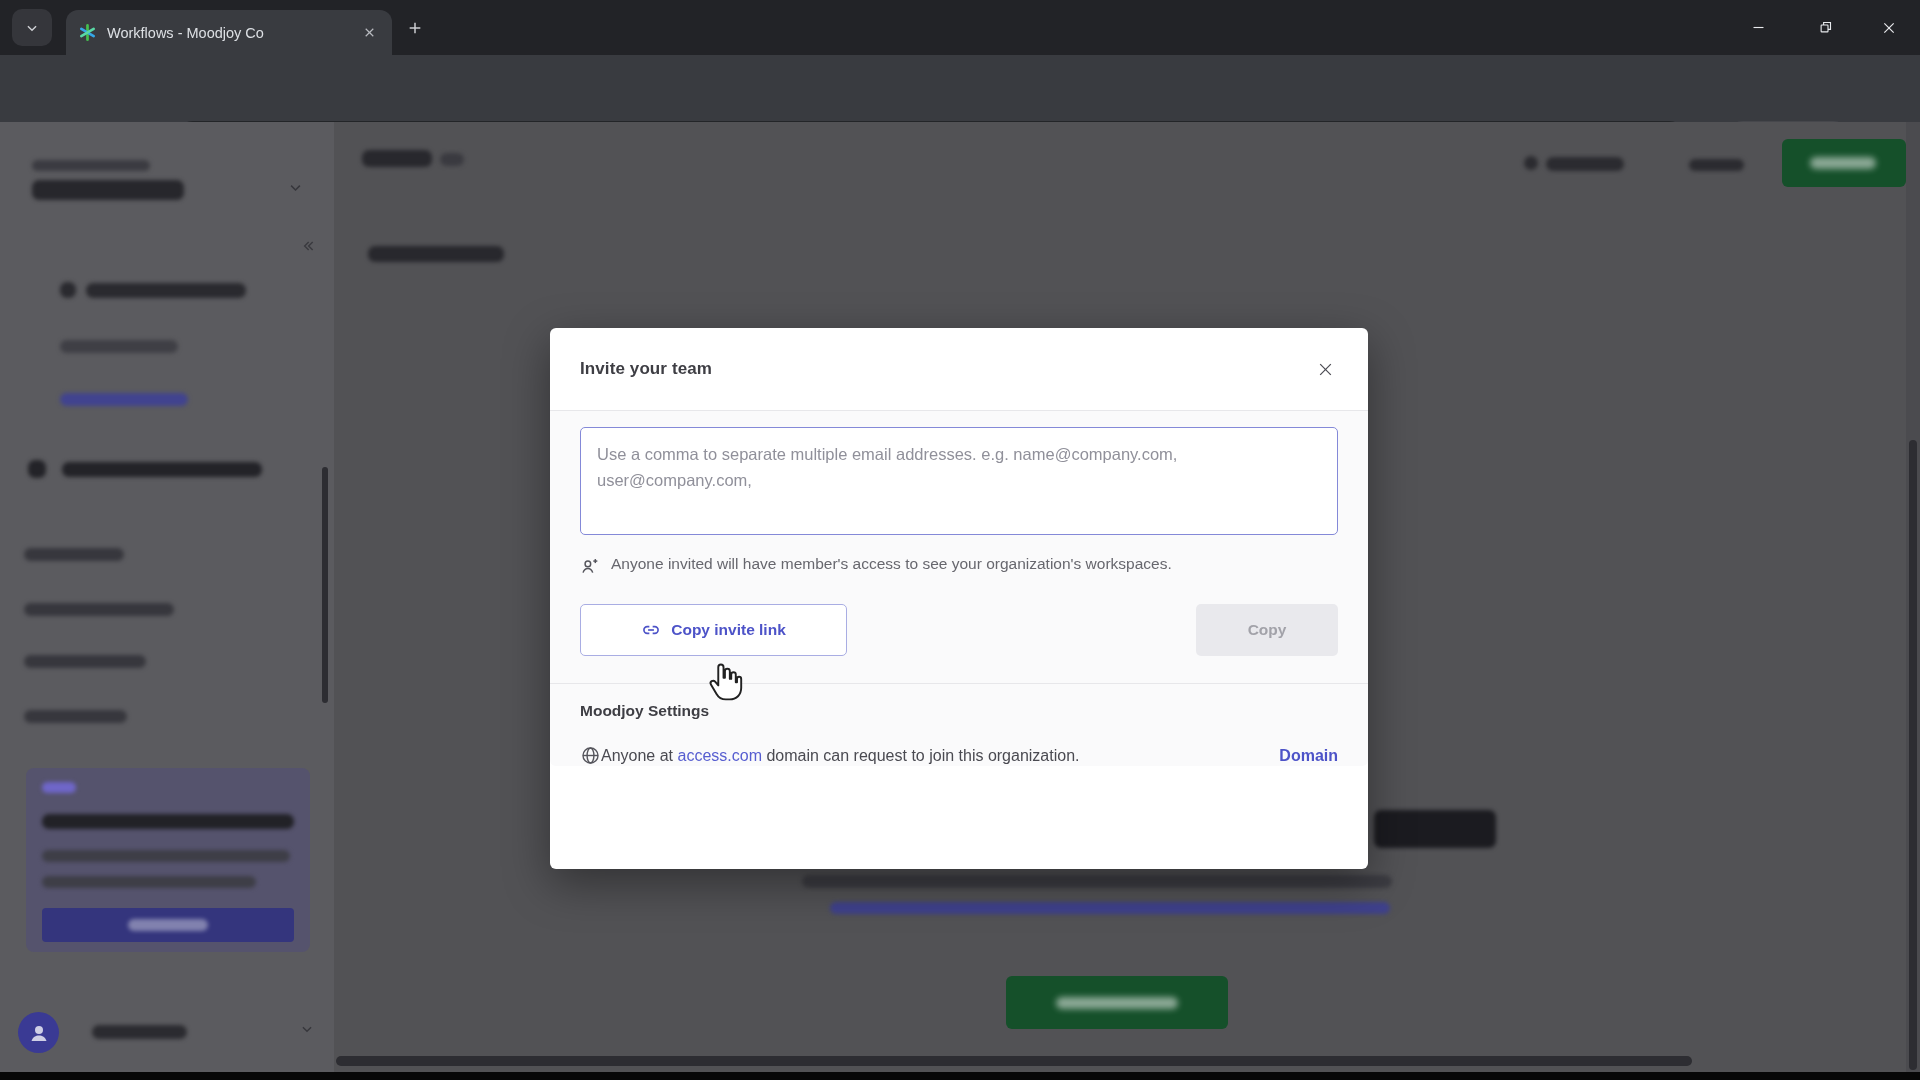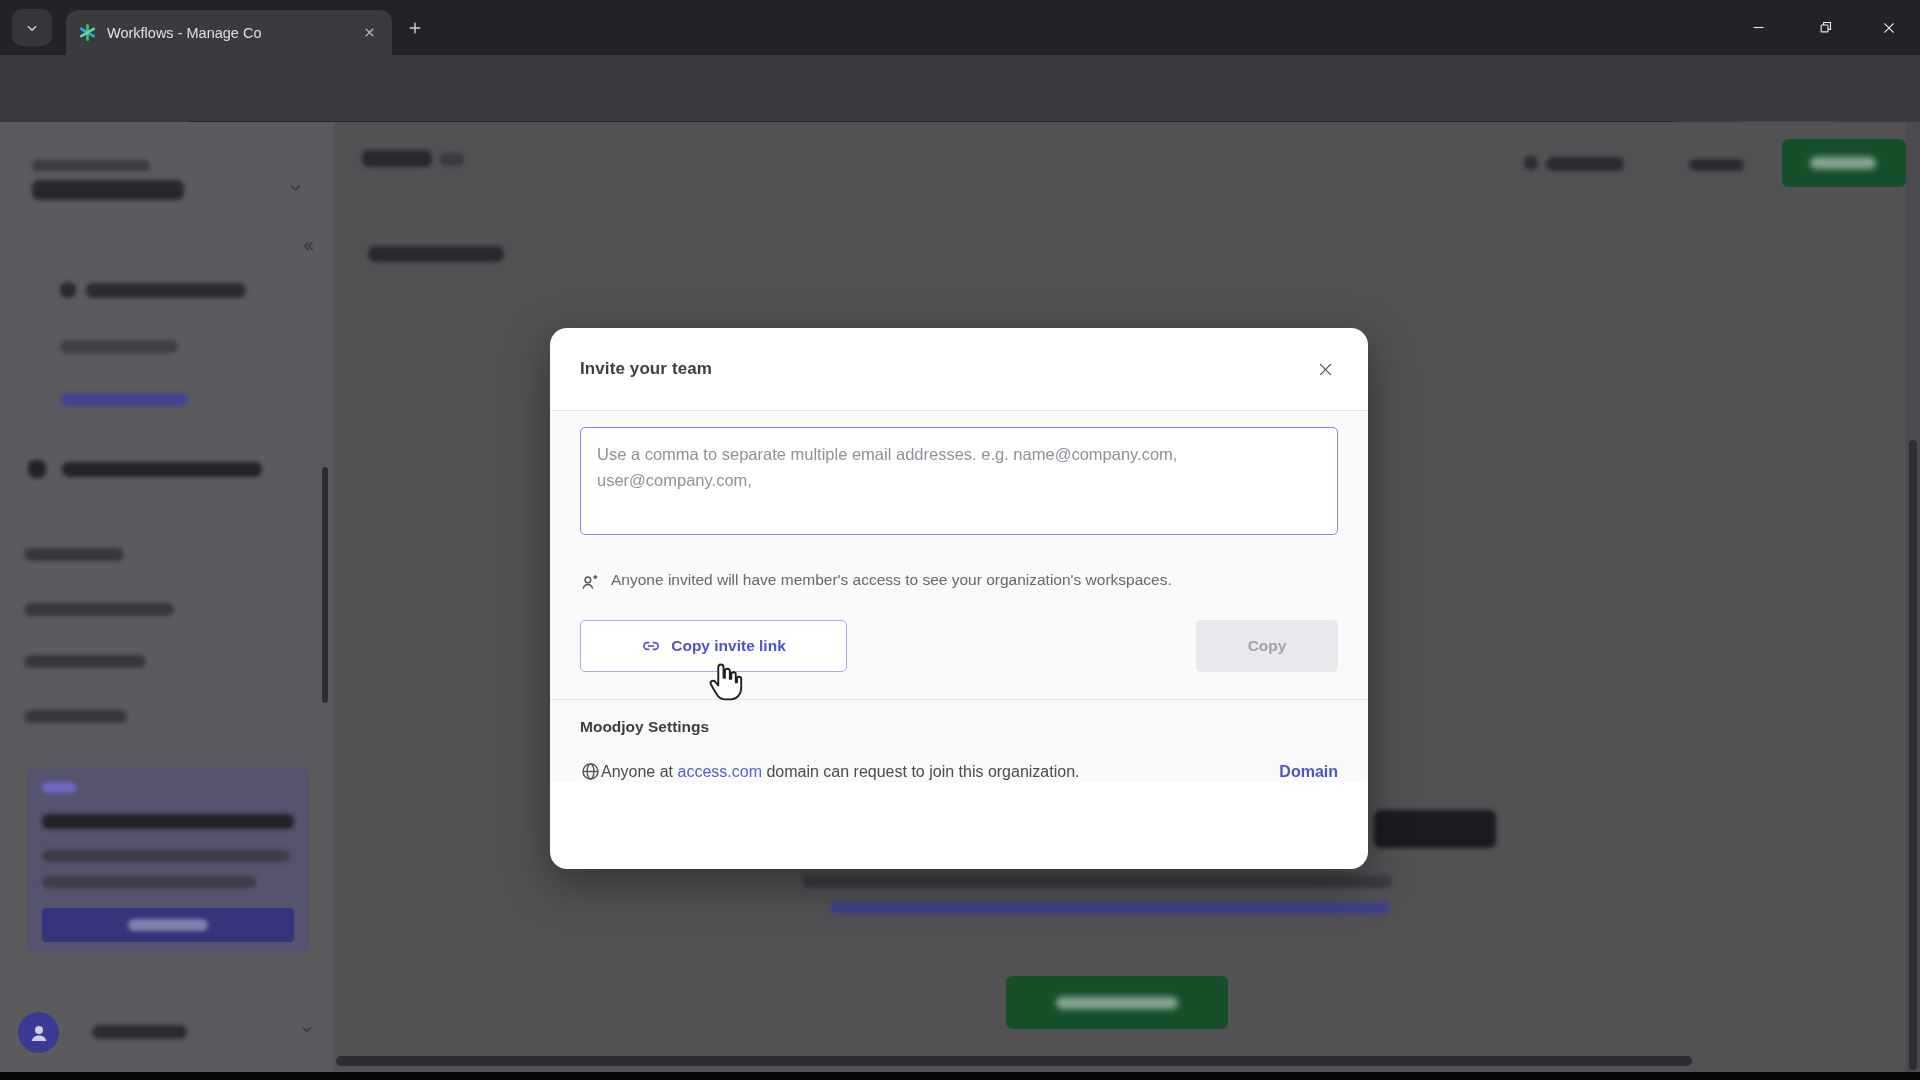--- a/index.html
+++ b/index.html
@@ -47,35 +47,35 @@
   .promo{position:absolute;left:26px;top:646px;width:284px;height:184px;border-radius:8px;
     background:#55536d;}
   .promobtn{position:absolute;left:16px;top:140px;width:252px;height:34px;border-radius:4px;
     background:#34357d;}
   .avatar{position:absolute;left:18px;top:890px;width:41px;height:41px;border-radius:50%;
     background:#3a3a94;display:flex;align-items:center;justify-content:center;}
   .sb-chev{position:absolute;color:#333338;font-size:15px;}
   .blackstrip{position:absolute;left:0;top:1072px;width:1920px;height:8px;background:#070707;}
   
   .modal{position:absolute;left:550px;top:328px;width:818px;height:541px;background:#fff;
-    border-radius:17px;box-shadow:0 14px 46px rgba(0,0,0,.4);box-sizing:border-box;}
+    border-radius:6px;box-shadow:0 14px 46px rgba(0,0,0,.4);box-sizing:border-box;}
   .modal-header{height:82px;display:flex;align-items:center;justify-content:space-between;
     padding:0 30px;}
   .modal-title{font-size:17px;font-weight:700;color:#3e3e44;letter-spacing:.1px;}
   .modal-close{width:26px;height:26px;display:flex;align-items:center;justify-content:center;
     color:#4b4b52;cursor:pointer;}
   .mdivider{height:1px;background:#e7e7ea;}
   .modal-body{background:#fafafb;padding:0 30px;}
   .email-label{padding-top:32px;font-size:15px;font-weight:700;color:#47474d;}
   .email-input{margin-top:16px;width:100%;height:108px;box-sizing:border-box;resize:none;
     border:1.5px solid #8489d8;border-radius:5px;background:#fff;padding:13px 16px;
     font-family:"Liberation Sans","DejaVu Sans",sans-serif;font-size:16.5px;color:#3e3e44;
     line-height:26px;outline:none;}
   .email-input::placeholder{color:#90909a;}
-  .helper-row{margin-top:32px;display:flex;align-items:flex-start;gap:10px;color:#67676e;
+  .helper-row{margin-top:16px;display:flex;align-items:flex-start;gap:10px;color:#67676e;
     font-size:15.5px;}
   .btn-row{margin-top:27px;display:flex;justify-content:space-between;align-items:center;}
   .copy-btn{width:267px;height:52px;background:#fff;border:1px solid #a9ade3;border-radius:5px;
     display:flex;align-items:center;justify-content:center;gap:10px;color:#4d53c8;
     font-size:15.5px;font-weight:700;cursor:pointer;}
   .send-btn{width:142px;height:52px;background:#e9e9ed;border:none;border-radius:5px;
     color:#a2a2a9;font-size:15.5px;font-weight:700;}
   .domain-sec{background:#fafafb;padding:0 30px;border-radius:0 0 6px 6px;}
   .domain-title{padding-top:18px;font-size:15.5px;font-weight:700;color:#3e3e44;}
   .domain-row{margin-top:25px;display:flex;align-items:center;font-size:16px;
@@ -96,21 +96,21 @@
       <svg width="14" height="14" viewBox="0 0 24 24" fill="none" stroke="currentColor" stroke-width="2.4">
           <polyline points="5 9 12 16 19 9"></polyline>
         </svg>
     </div>
     <div class="tab">
       <svg width="19" height="19" viewBox="0 0 24 24" stroke-linecap="round" stroke-width="3.4" fill="none">
         <line x1="12" y1="3" x2="12" y2="21" stroke="#45c04f"></line>
         <line x1="4.2" y1="7.5" x2="19.8" y2="16.5" stroke="#35a7e8"></line>
         <line x1="4.2" y1="16.5" x2="19.8" y2="7.5" stroke="#59d8a5"></line>
       </svg>
-      <span class="tab-title">Workflows - Manage Co</span>
+      <span class="tab-title">Workflows - Moodjoy Co</span>
       <span class="tab-close">
         <svg width="13" height="13" viewBox="0 0 24 24" fill="none" stroke="currentColor" stroke-width="2.2">
             <line x1="5" y1="5" x2="19" y2="19"></line>
             <line x1="19" y1="5" x2="5" y2="19"></line>
           </svg>
       </span>
     </div>
     <div class="newtab">
       <svg width="16" height="16" viewBox="0 0 24 24" fill="none" stroke="currentColor" stroke-width="2.2">
           <line x1="12" y1="4" x2="12" y2="20"></line>

